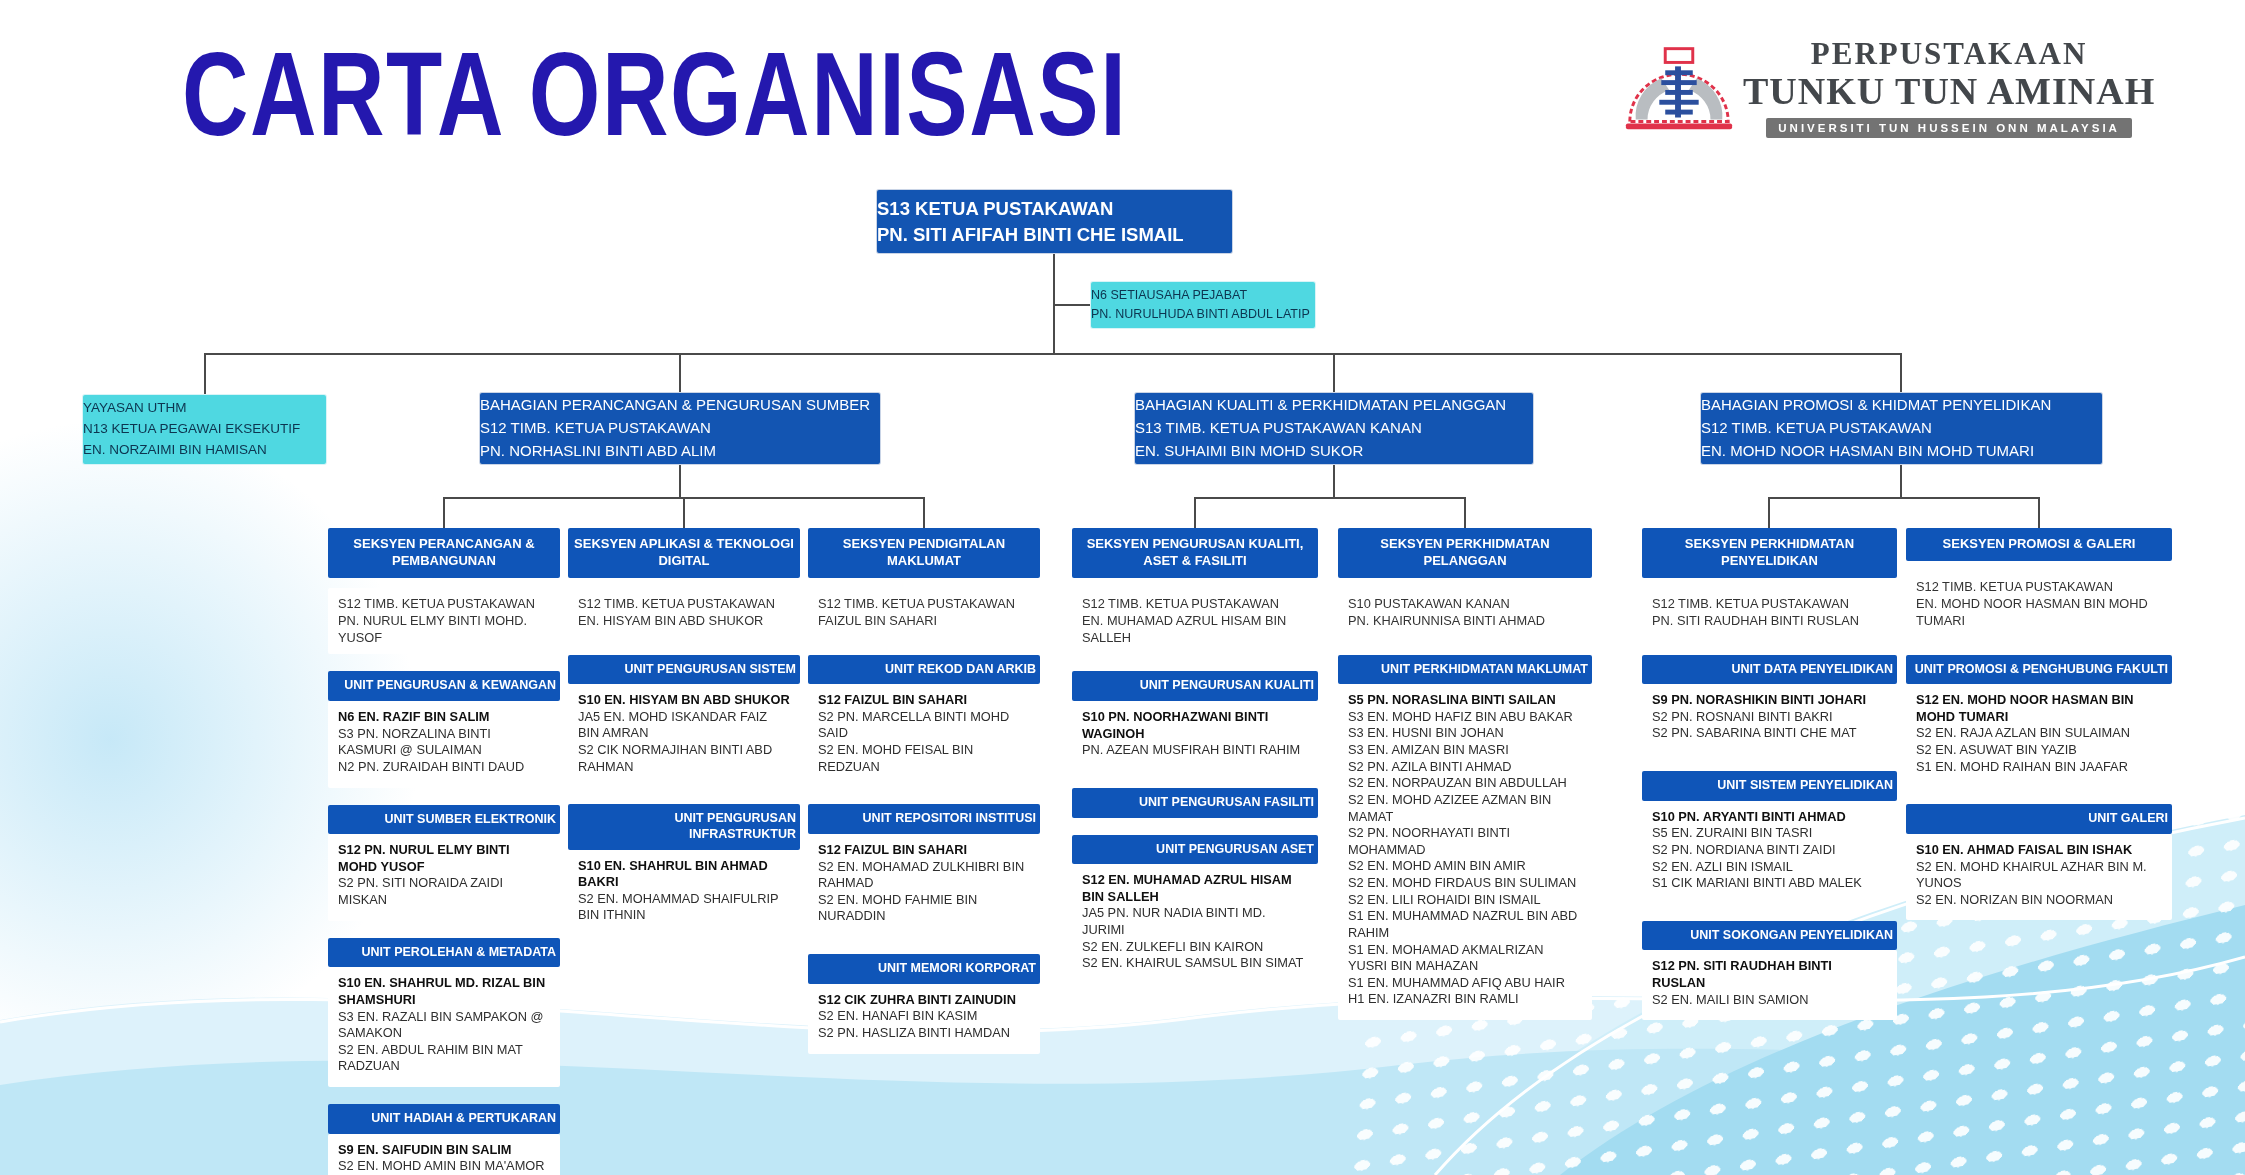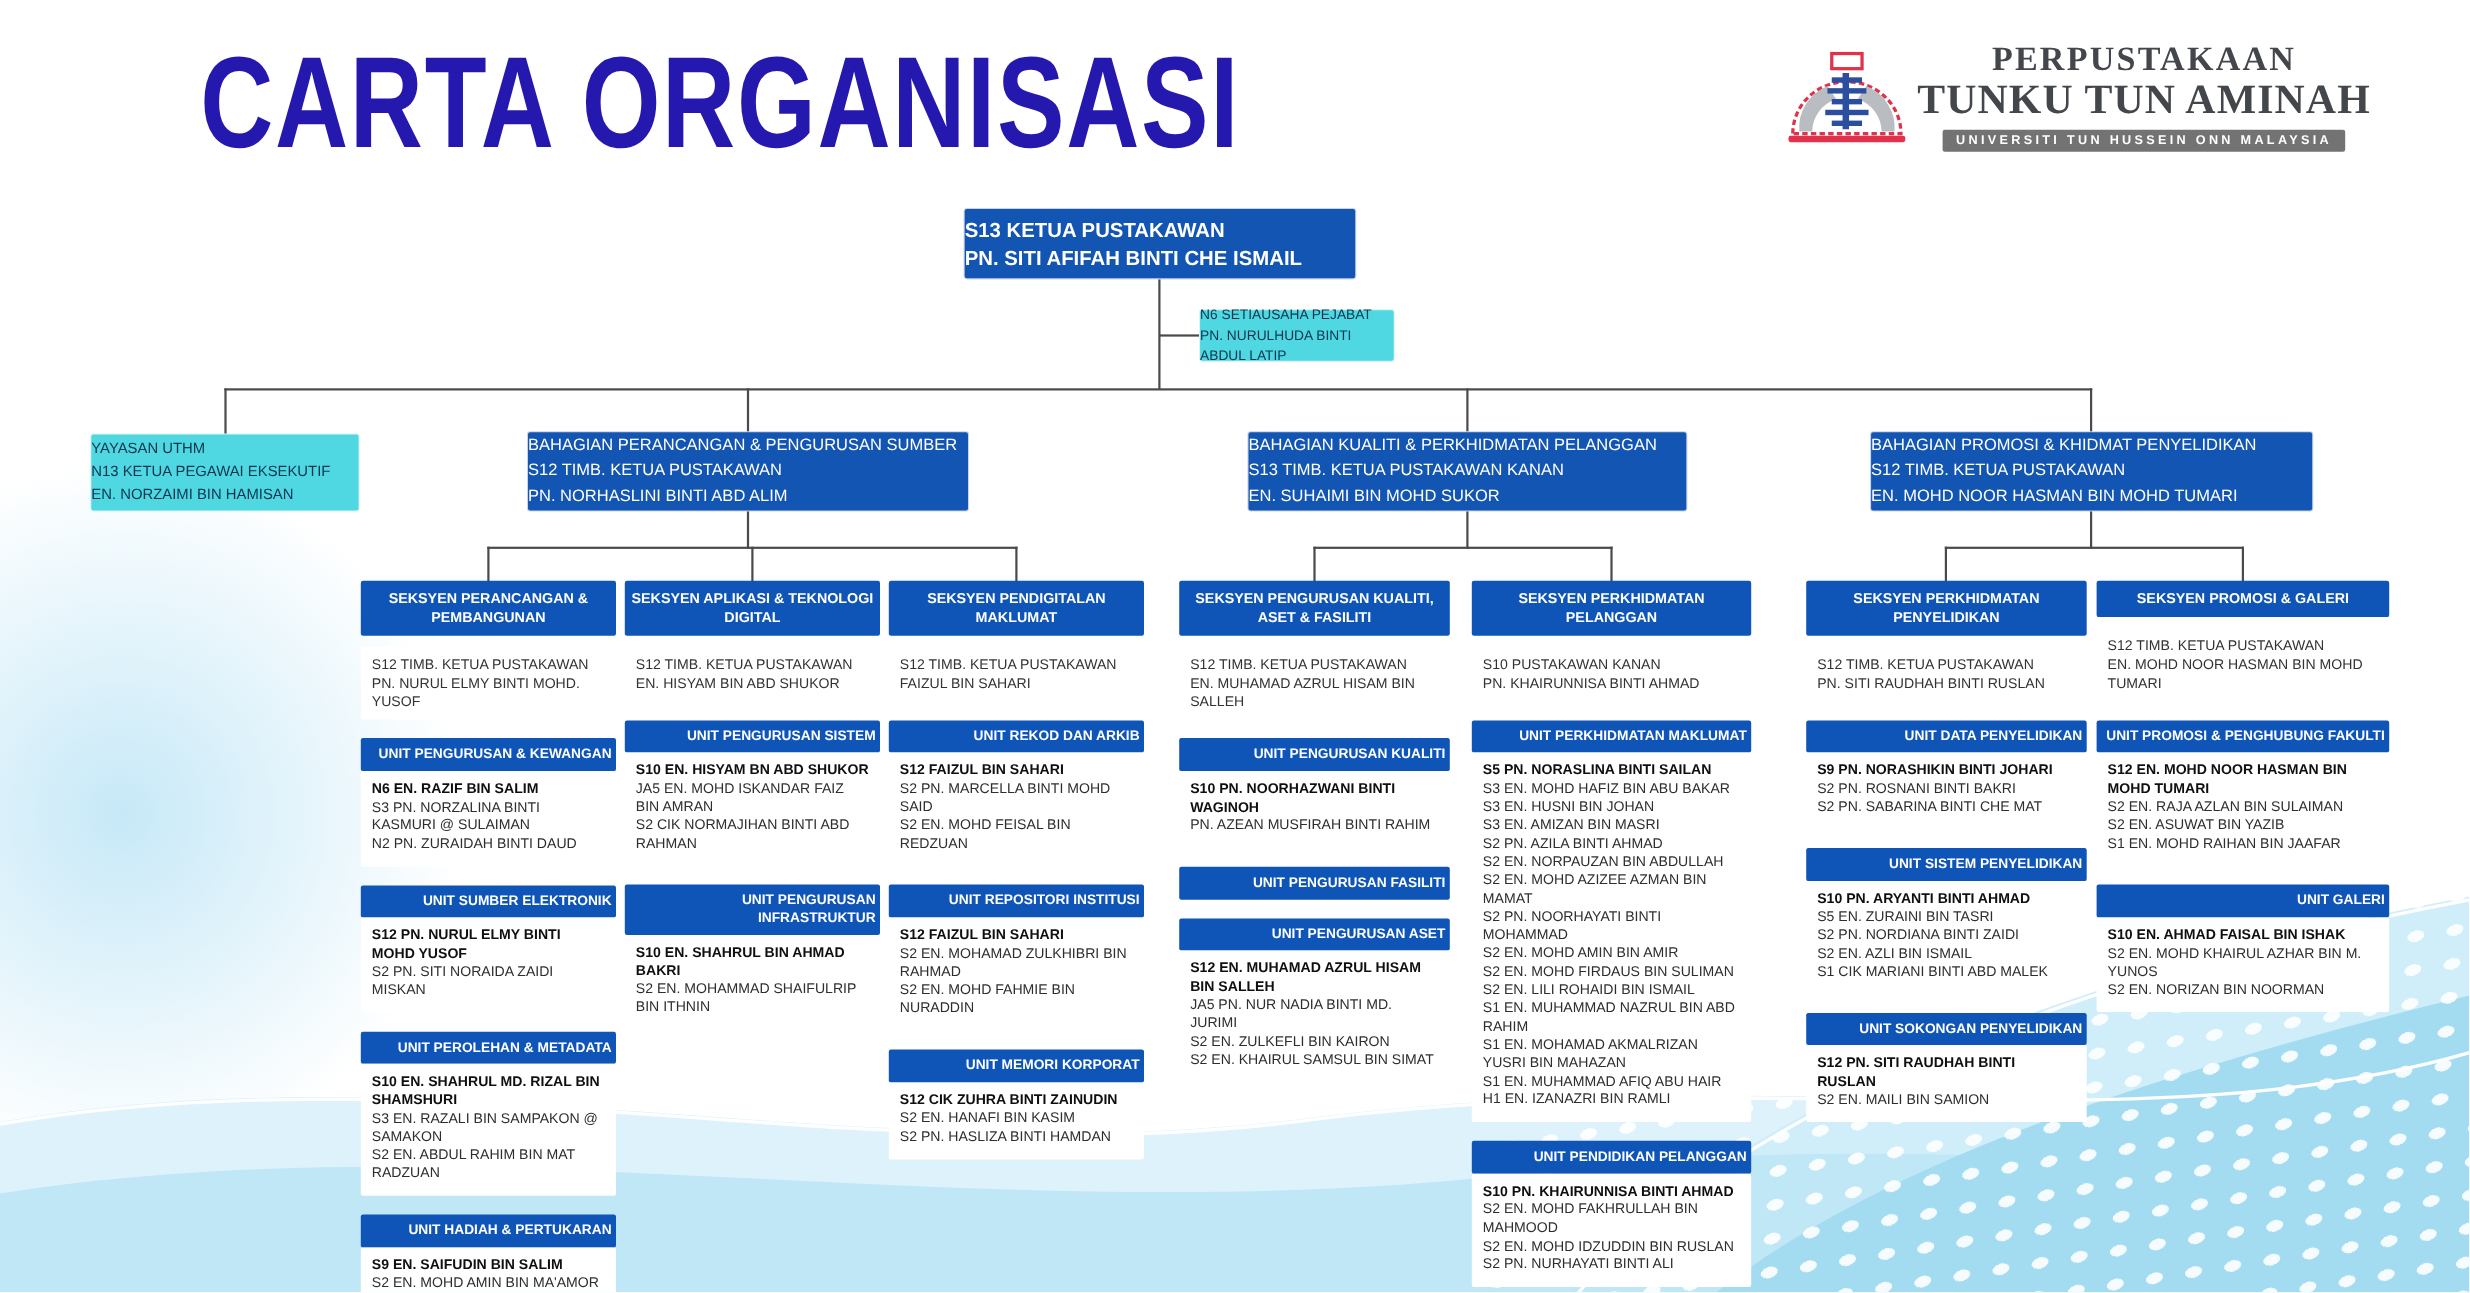--- a/index.html
+++ b/index.html
@@ -30,21 +30,21 @@
   .hl,.vl{position:absolute;background:#4a4a4a;}
   .hl{height:2px;}
   .vl{width:2px;}
 
   
   .box{position:absolute;display:flex;flex-direction:column;justify-content:center;
     text-align:left;border-radius:2px;}
   .box.blue{background:#1355b2;color:#ffffff;box-shadow:0 0 0 1px #c9d4e6;}
   .box.cyan{background:#4fd8e1;color:#0d3550;box-shadow:0 0 0 1px #d8f4f7;}
   .top-box{left:877px;top:190px;width:355px;height:63px;font-size:18.5px;font-weight:700;line-height:1.4;}
-  .sec-box{left:1091px;top:282px;width:176px;height:46px;font-size:12.5px;line-height:1.5;}
+  .sec-box{left:1091px;top:282px;width:224px;height:46px;font-size:12.5px;line-height:1.5;}
   .yay-box{left:83px;top:395px;width:243px;height:69px;font-size:13.5px;line-height:1.55;}
   .div-box{height:71px;font-size:15px;line-height:1.52;}
   .div-box-1{left:480px;top:393px;width:400px;}
   .div-box-2{left:1135px;top:393px;width:398px;}
   .div-box-3{left:1701px;top:393px;width:401px;}
 
   
   .column{position:absolute;top:528px;}
   .sec-header{background:#0f55b8;color:#fff;font-weight:700;font-size:13px;line-height:1.3;
     text-align:center;padding:8px 6px;border-radius:2px;display:flex;align-items:center;justify-content:center;}
@@ -288,29 +288,20 @@
             <div>S2 PN. NOORHAYATI BINTI MOHAMMAD</div>
             <div>S2 EN. MOHD AMIN BIN AMIR</div>
             <div>S2 EN. MOHD FIRDAUS BIN SULIMAN</div>
             <div>S2 EN. LILI ROHAIDI BIN ISMAIL</div>
             <div>S1 EN. MUHAMMAD NAZRUL BIN ABD RAHIM</div>
             <div>S1 EN. MOHAMAD AKMALRIZAN YUSRI BIN MAHAZAN</div>
             <div>S1 EN. MUHAMMAD AFIQ ABU HAIR</div>
             <div>H1 EN. IZANAZRI BIN RAMLI</div>
           </div>
         </div>
-        <div class="unit">
-          <div class="unit-header">UNIT PENDIDIKAN PELANGGAN</div>
-          <div class="unit-card">
-            <div class="unit-lead">S10 PN. KHAIRUNNISA BINTI AHMAD</div>
-            <div>S2 EN. MOHD FAKHRULLAH BIN MAHMOOD</div>
-            <div>S2 EN. MOHD IDZUDDIN BIN RUSLAN</div>
-            <div>S2 PN. NURHAYATI BINTI ALI</div>
-          </div>
-        </div>
       </div>
       <div class="column" style="left: 1642px; width: 255px;">
         <div class="sec-header">SEKSYEN PERKHIDMATAN PENYELIDIKAN</div>
         <div class="head-card">
           <div>S12 TIMB. KETUA PUSTAKAWAN</div>
           <div>PN. SITI RAUDHAH BINTI RUSLAN</div>
         </div>
         <div class="unit">
           <div class="unit-header">UNIT DATA PENYELIDIKAN</div>
           <div class="unit-card">

